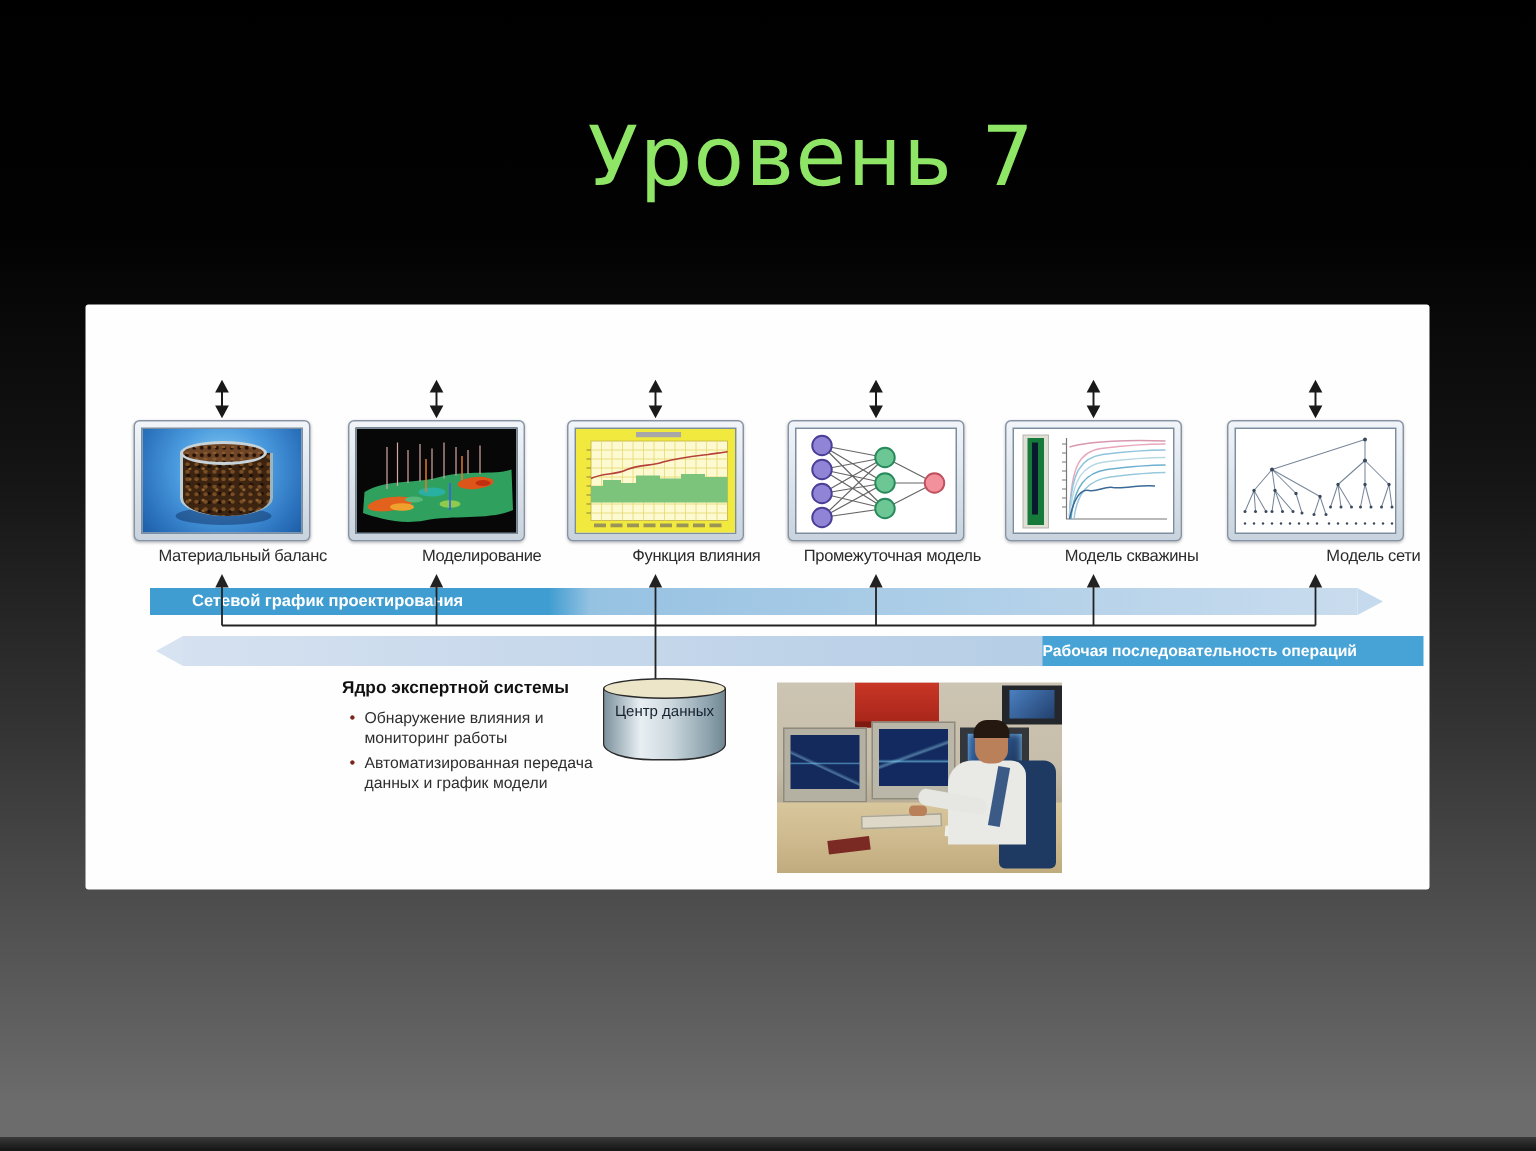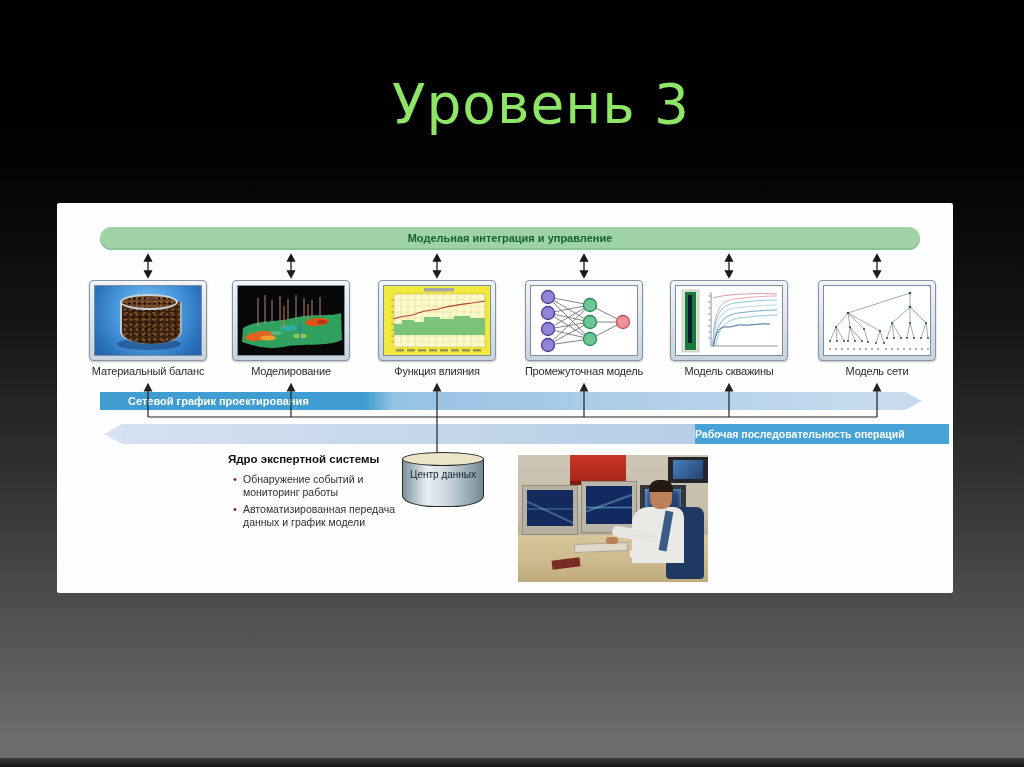--- a/index.html
+++ b/index.html
@@ -15,21 +15,21 @@
 
   .greenbar{position:absolute;left:43px;top:24px;width:820px;height:23px;border-radius:12px;
     background:#9fd3a6;box-shadow:inset 0 -2px 0 #8cc497;text-align:center;line-height:23px;
     font-size:11px;font-weight:bold;color:#15632f;}
 
   .card{position:absolute;top:77px;width:118px;height:81px;box-sizing:border-box;padding:4px;
     background:linear-gradient(180deg,#f1f5f9,#c8d3dd);border:1px solid #8593a4;border-radius:4px;
     box-shadow:0 1px 2px rgba(0,0,0,.25);}
   .card-inner{position:relative;width:108px;height:71px;border:1px solid #7d8da0;box-sizing:border-box;
     overflow:hidden;background:#fff;}
-  .plabel{position:absolute;top:162px;width:140px;text-align:center;font-size:11px;color:#2b2b2b;letter-spacing:-0.2px;}
+  .plabel{position:absolute;top:162px;width:140px;text-align:right;font-size:11px;color:#2b2b2b;letter-spacing:-0.2px;}
 
   
   .p1-inner{background:radial-gradient(circle at 50% 38%,#8fd2f3 0%,#4a9ade 45%,#2b72bd 80%,#1d5ea6 100%);}
   .core-top{position:absolute;left:25px;top:8px;width:58px;height:16px;border-radius:50%;
     background:#6e4526;border:2px solid #c7d3d8;box-sizing:border-box;z-index:2;
     background-image:radial-gradient(#8a5a2c 1px,transparent 1.6px),radial-gradient(#241206 1px,transparent 1.5px);
     background-size:6px 4px,5px 5px;}
   .core-body{position:absolute;left:25px;top:16px;width:58px;height:42px;
     background-color:#3c2410;
     background-image:radial-gradient(#7a4e24 1.2px,transparent 1.8px),radial-gradient(#1e0f06 1px,transparent 1.6px),radial-gradient(#9a6a34 .8px,transparent 1.4px);
@@ -68,25 +68,24 @@
     font-size:10px;line-height:11.5px;color:#15202e;z-index:3;}
 
   .photo{position:absolute;left:461px;top:252px;width:190px;height:127px;overflow:hidden;
     background:linear-gradient(180deg,#cdc5b3 0%,#c6beaa 45%,#b9ae97 62%,#b3a78e 100%);}
   .photo div{position:absolute;}
 </style>
 </head>
 <body>
 
 <div class="slide">
-  <div class="title">Уровень 3</div>
+  <div class="title">Уровень 7</div>
 
   <div class="whitepanel">
 
-    <div class="greenbar">Модельная интеграция и управление</div>
 
     <div class="card" style="left:32px">
       <div class="card-inner p1-inner">
         <div class="core-shadow"></div>
         <div class="core-body"></div>
         <div class="core-top"></div>
       </div>
     </div>
 
     <div class="card" style="left:175px">
@@ -269,21 +268,21 @@
         <path d="M523.5 188 L530.5 188 L527 181 Z"></path>
         <path d="M668.5 188 L675.5 188 L672 181 Z"></path>
         <path d="M816.5 188 L823.5 188 L820 181 Z"></path>
         <path d="M91 214H820" fill="none"></path>
         <path d="M380 214V250" fill="none"></path>
       </g>
     </svg>
 
     <div class="es-head">Ядро экспертной системы</div>
     <ul class="es-list">
-      <li>Обнаружение событий и мониторинг работы</li>
+      <li>Обнаружение влияния и мониторинг работы</li>
       <li>Автоматизированная передача данных и график модели</li>
     </ul>
 
     <div class="cyl" style="top:249px;height:55px">
       <div class="cyl-body"></div>
       <div class="cyl-top"></div>
       <div class="cyl-label">Центр данных</div>
     </div>
 
     <div class="photo">

